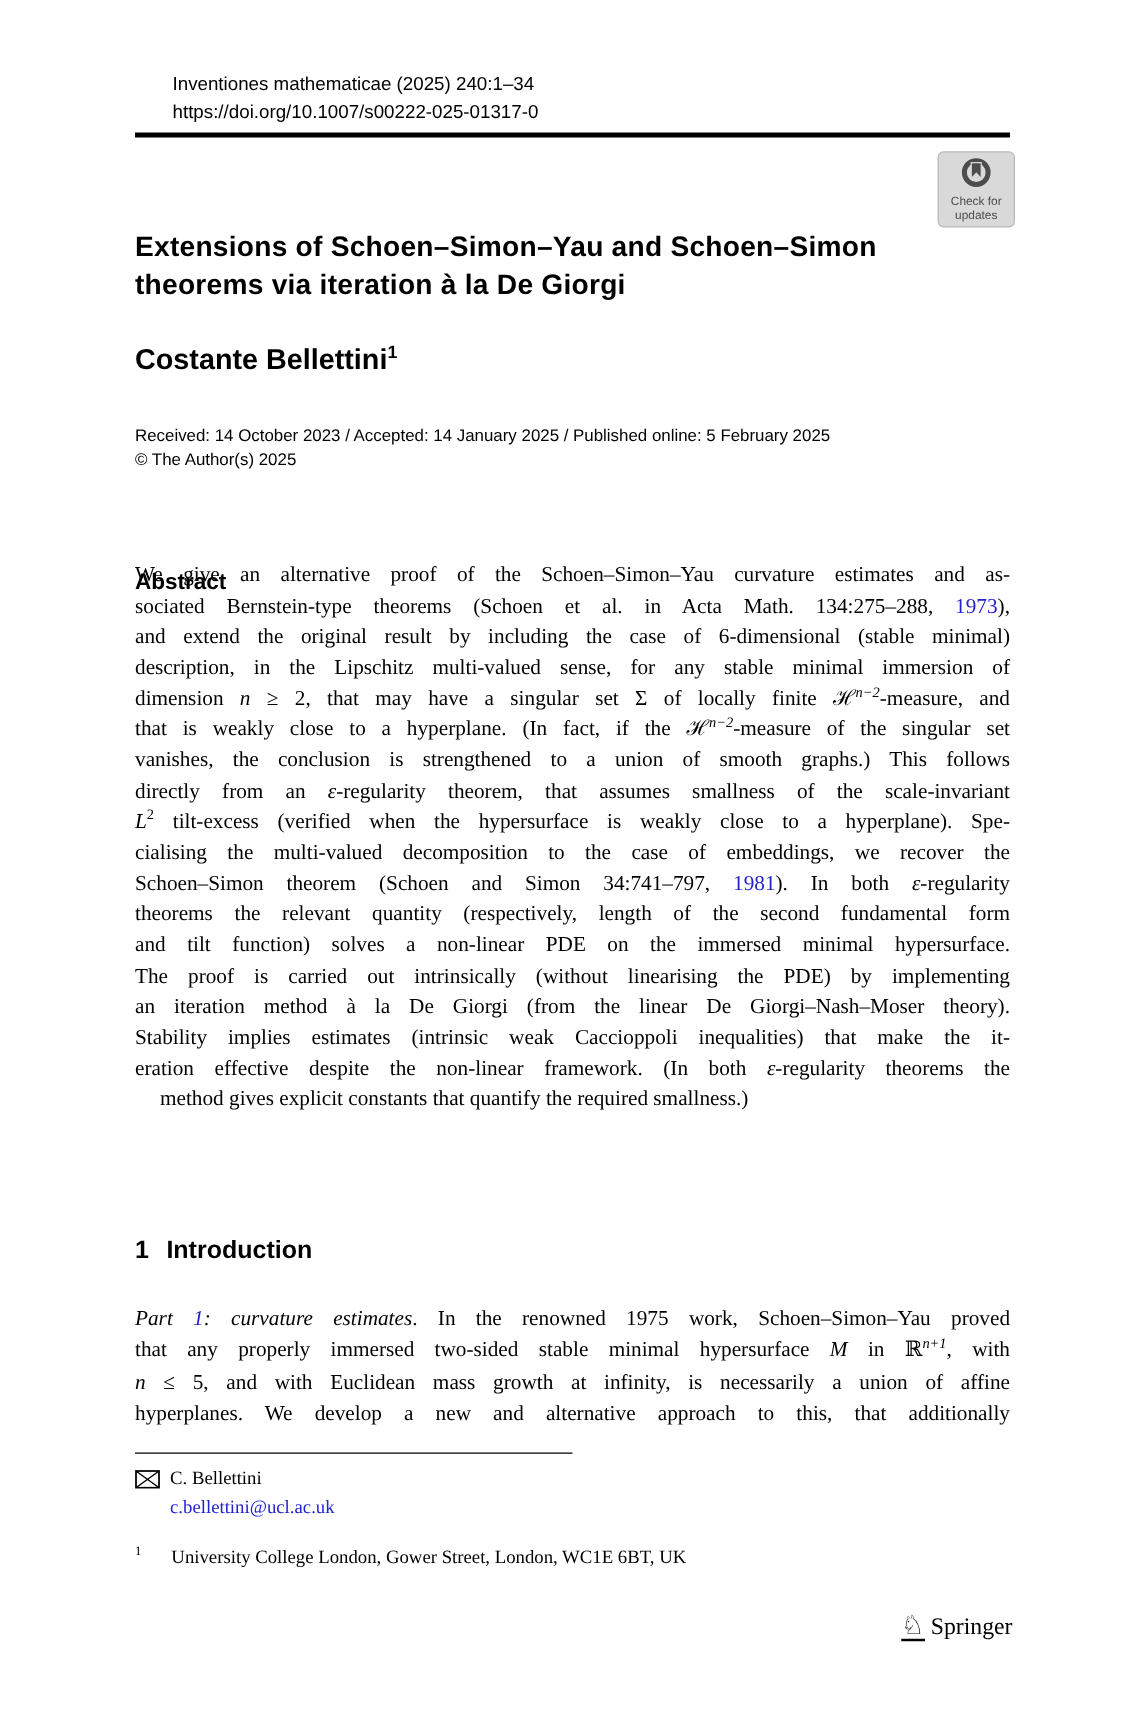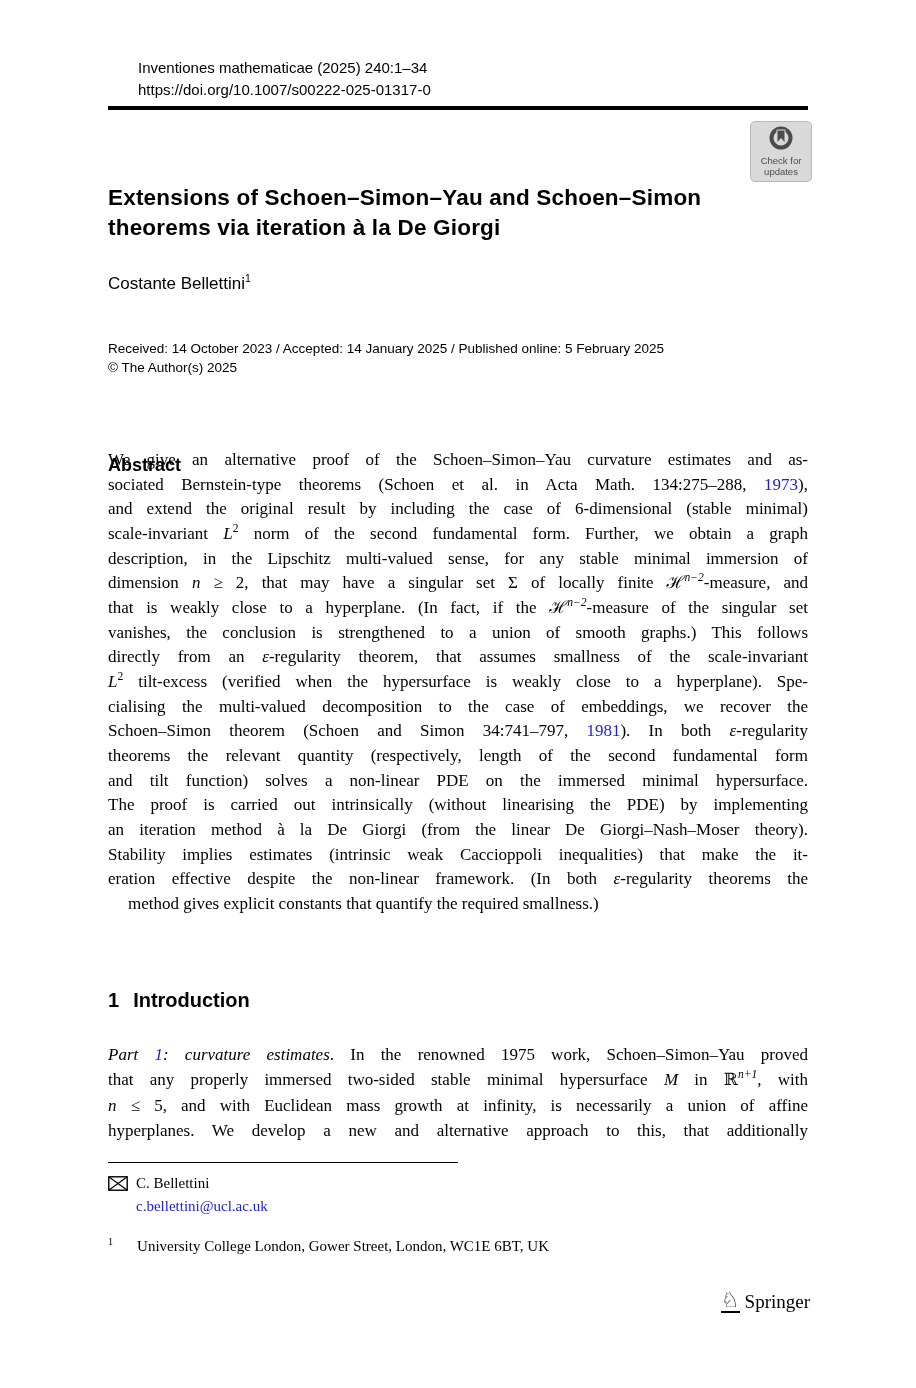--- a/index.html
+++ b/index.html
@@ -15,21 +15,21 @@
   .journal-header{ left:96px; top:57px; width:700px; font-size:15px; line-height:22px;margin-left:42px; }
   .header-rule{ left:108px; top:106px; width:700px; height:4px; background:#000; }
 
   .check-badge{ left:750px; top:121px; width:62px; height:61px; background:#d9d9d9;
     border:1px solid #b9b9b9; border-radius:5px; text-align:center; cursor:pointer; box-sizing:border-box;}
   .check-badge .cb-text{ font-size:9.5px; line-height:10.5px; color:#4c4c4c; }
   .check-badge svg{ margin-top:4px; }
 
   .paper-title{ left:108px; top:183px; width:660px; font-size:22.5px; font-weight:bold;
     line-height:30px; letter-spacing:0.2px; }
-  .author-line{ left:108px; top:274px; font-size:17px; font-weight:normal; }
+  .author-line{ left:108px; top:274px; font-size:23px; font-weight:bold; }
   .author-line sup{ font-size:62%; }
 
   .meta-block{ left:108px; top:339px; width:700px; font-size:13.5px; line-height:19px; }
 
   .abstract-heading{ left:108px; top:419px; font-size:18px; font-weight:bold;margin-top:36px; }
   .abstract-body{ left:108px; top:448px; width:700px; font-size:17px; line-height:24.65px; }
 
   .intro-heading{ left:108px; top:989px; font-size:20px; font-weight:bold; }
   .intro-heading .sec-label{ margin-left:14px; }
   .intro-body{ left:108px; top:1042px; width:700px; font-size:17px; line-height:25.3px; }
@@ -88,21 +88,20 @@
   <div class="abs meta-block sans">
     <div>Received: 14 October 2023 / Accepted: 14 January 2025 / Published online: 5 February 2025</div>
     <div>© The Author(s) 2025</div>
   </div>
 
   <div class="abs abstract-heading sans">Abstract</div>
   <div class="abs abstract-body">
       <div class="jline"><span>We give an alternative proof of the Schoen–Simon–Yau curvature estimates and as-</span></div>
       <div class="jline"><span>sociated Bernstein-type theorems (Schoen et al. in Acta Math. 134:275–288, </span><span class="link">1973</span><span>),</span></div>
       <div class="jline"><span>and extend the original result by including the case of 6-dimensional (stable minimal)</span></div>
-      <div class="jline"><span>scale-invariant </span><span class="i">L</span><sup>2</sup><span> norm of the second fundamental form. Further, we obtain a graph</span></div>
       <div class="jline"><span>description, in the Lipschitz multi-valued sense, for any stable minimal immersion of</span></div>
       <div class="jline"><span>dimension </span><span class="i">n</span><span> ≥ 2, that may have a singular set Σ of locally finite </span><span>ℋ</span><sup class="i">n−2</sup><span>-measure, and</span></div>
       <div class="jline"><span>that is weakly close to a hyperplane. (In fact, if the </span><span>ℋ</span><sup class="i">n−2</sup><span>-measure of the singular set</span></div>
       <div class="jline"><span>vanishes, the conclusion is strengthened to a union of smooth graphs.) This follows</span></div>
       <div class="jline"><span>directly from an </span><span class="i">ε</span><span>-regularity theorem, that assumes smallness of the scale-invariant</span></div>
       <div class="jline"><span class="i">L</span><sup>2</sup><span> tilt-excess (verified when the hypersurface is weakly close to a hyperplane). Spe-</span></div>
       <div class="jline"><span>cialising the multi-valued decomposition to the case of embeddings, we recover the</span></div>
       <div class="jline"><span>Schoen–Simon theorem (Schoen and Simon 34:741–797, </span><span class="link">1981</span><span>). In both </span><span class="i">ε</span><span>-regularity</span></div>
       <div class="jline"><span>theorems the relevant quantity (respectively, length of the second fundamental form</span></div>
       <div class="jline"><span>and tilt function) solves a non-linear PDE on the immersed minimal hypersurface.</span></div>

